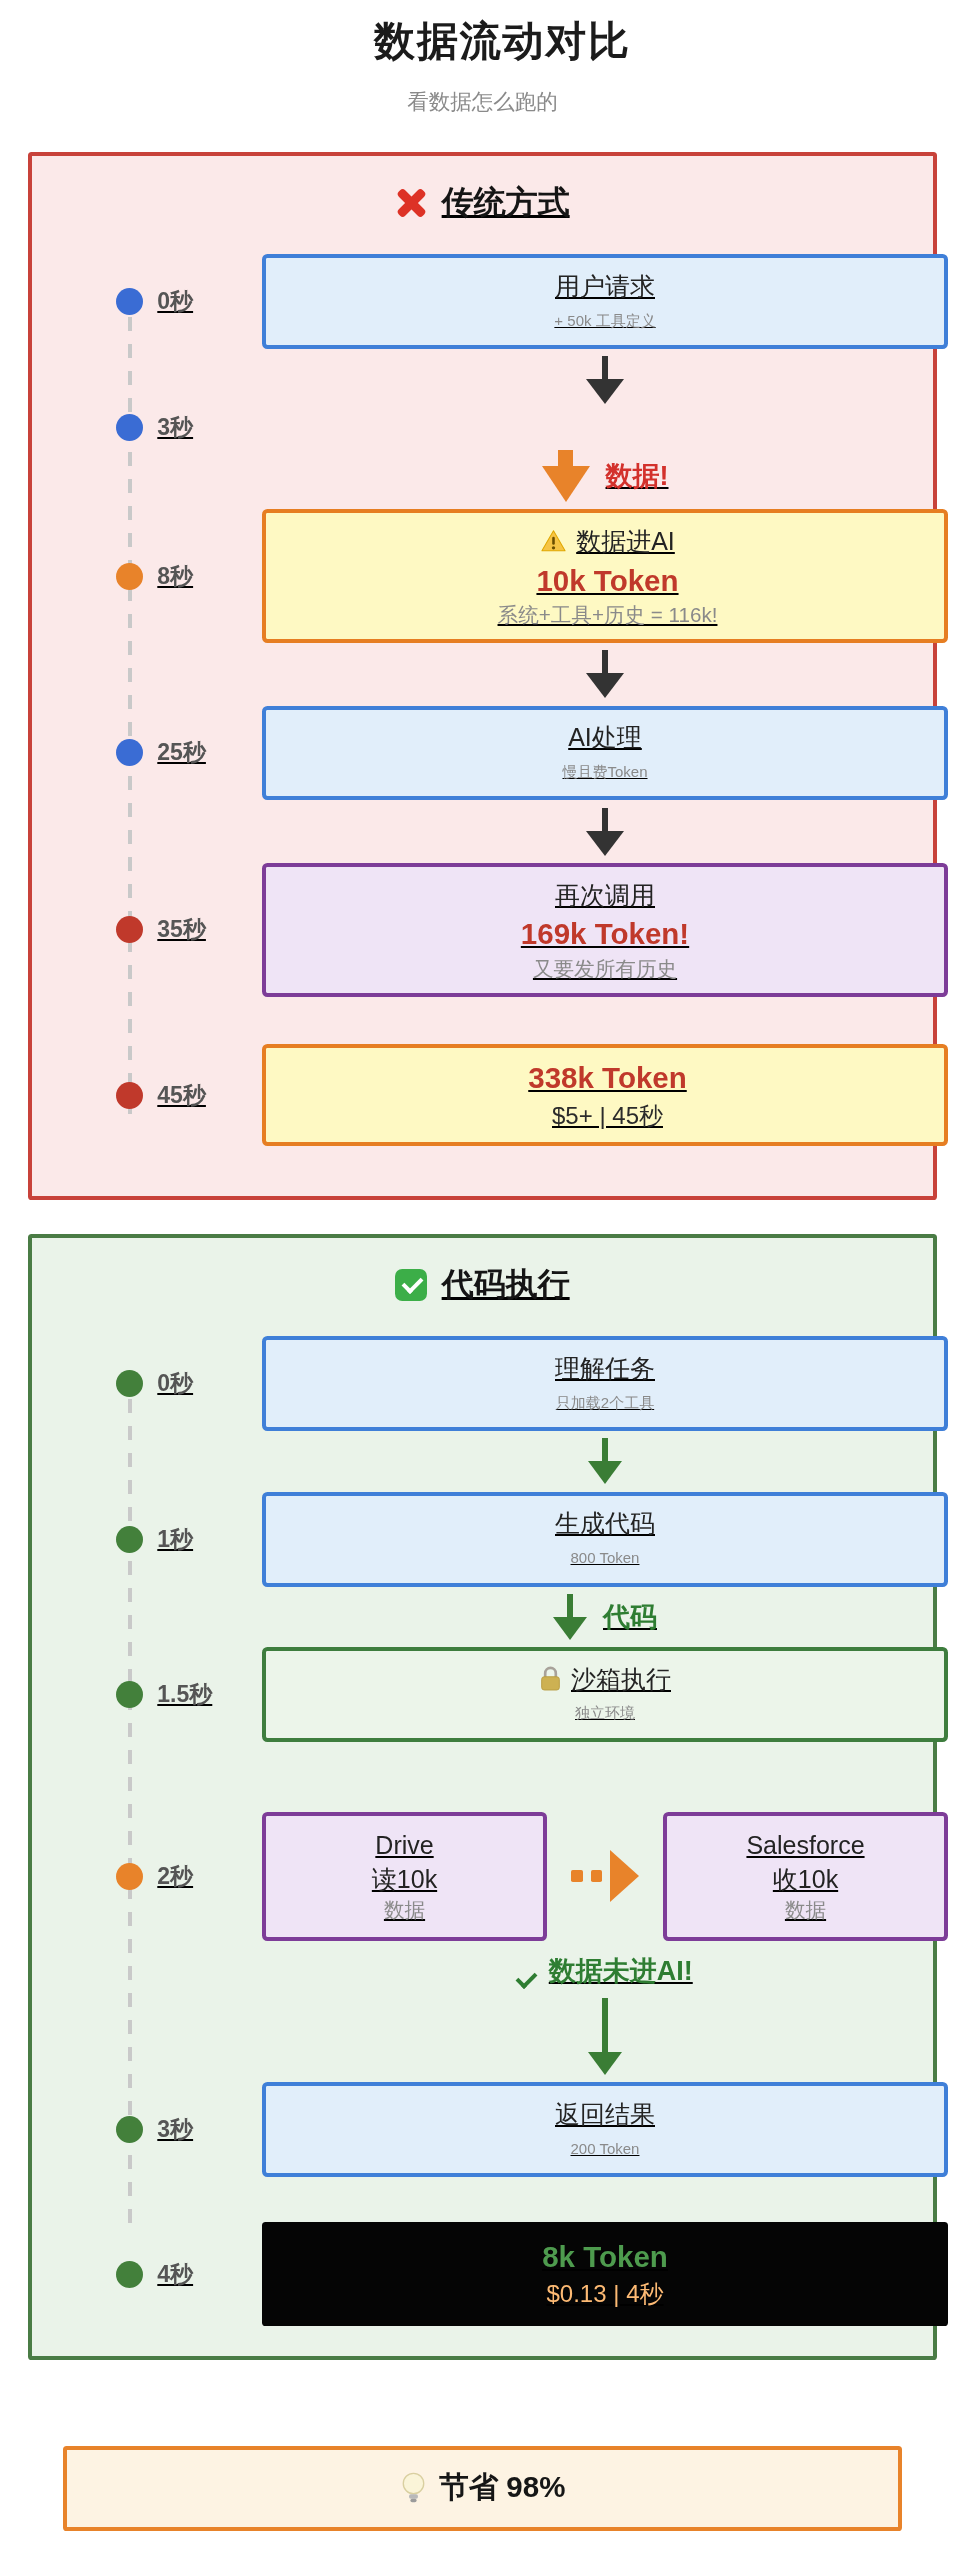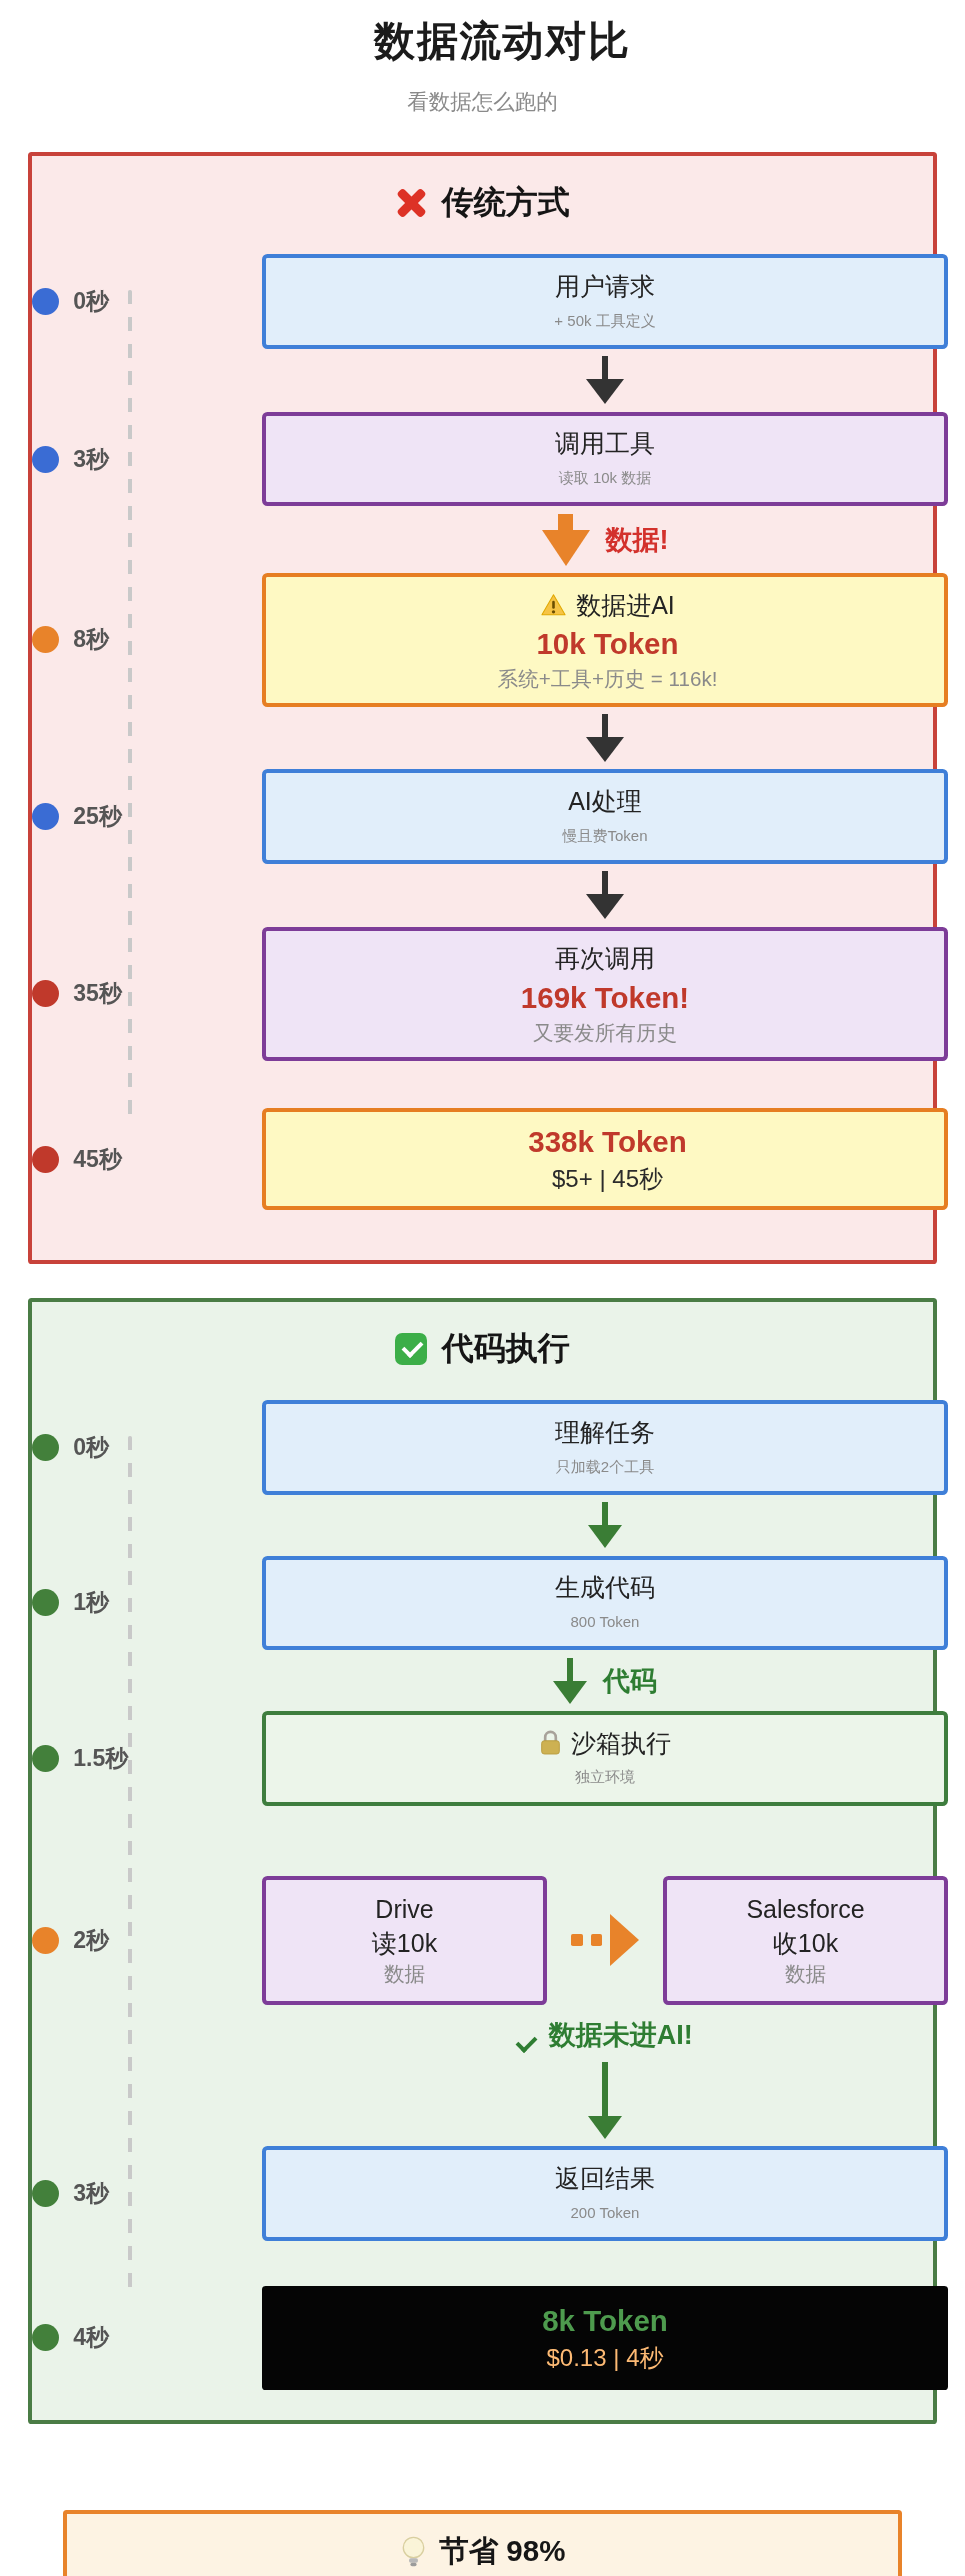--- a/index.html
+++ b/index.html
@@ -1,33 +1,33 @@
 <!DOCTYPE html>
 <html style="font-size:14.3px"><head>
 <meta charset="utf-8">
 <style>
   html,body{margin:0;padding:0;background:#fff;}
   body{width:965px;height:2576px;font-family:"Liberation Sans","DejaVu Sans",sans-serif;overflow:hidden;}
   .page-title{margin:14.3px 0 0;text-align:center;font-size:41px;font-weight:800;color:#1b1b1b;letter-spacing:1.8px;padding-left:40px;}
   .page-sub{margin:18px 0 36px;text-align:center;font-size:21.5px;color:#8a8a8a;}
 
-  .panel{margin:0 28px;border:4.5px solid;border-radius:3.6px;position:relative;box-sizing:border-box;}
+  .panel{margin:0 28px;border:4.5px solid;border-radius:3.6px;position:relative;box-sizing:border-box;text-decoration:underline;}
   .panel.red{background:#fbe9e9;border-color:#c8423a;padding-bottom:50px;}
   .panel.green{background:#eaf3e9;border-color:#4a7c45;padding-bottom:30px;margin-top:34px;}
 
   .tline{position:absolute;left:96px;width:3.6px;border-radius:1.8px;z-index:0;
          background:repeating-linear-gradient(180deg,#c9c9c9 0 14.3px,transparent 14.3px 27px);}
   .panel.red .tline{top:134px;height:836px;}
   .panel.green .tline{top:134px;height:863px;}
 
   .phead{display:flex;align-items:center;justify-content:center;gap:14.3px;
          padding-top:25px;margin-bottom:29px;font-size:32px;font-weight:800;color:#151515;}
 
   .row{display:flex;align-items:center;position:relative;z-index:1;}
-  .tl{flex:0 0 230px;display:flex;align-items:center;box-sizing:border-box;}
+  .tl{flex:0 0 230px;display:flex;align-items:center;box-sizing:border-box;padding-left:84px;}
   .dot{width:27px;height:27px;border-radius:50%;flex:0 0 27px;}
   .dot.blue{background:#3a6cd4;} .dot.orange{background:#e8832a;}
   .dot.redc{background:#c0392b;} .dot.greenc{background:#43803b;}
   .time{margin-left:14.3px;font-size:23px;font-weight:700;color:#555;white-space:nowrap;}
   .content{flex:0 0 686px;display:flex;flex-direction:column;align-items:stretch;}
   .center{align-items:center;}
 
   .box{border:4.5px solid;border-radius:5.4px;box-sizing:border-box;width:100%;
        display:flex;flex-direction:column;justify-content:center;align-items:center;
        text-align:center;padding:9.8px 9px;gap:1.8px;}
@@ -117,26 +117,20 @@
           <i class="head"></i>
         </div>
       </div>
   </div>
 
   <div class="row">
     <div class="tl">
         <span class="dot blue"></span>
         <span class="time">3秒</span>
       </div>
-    <div class="content">
-        <div class="box purple">
-      <div class="btitle">调用工具</div>
-      <div class="bsub">读取 10k 数据</div>
-    </div>
-      </div>
   </div>
 
   <div class="row arrow-row">
     <div class="tl"></div>
     <div class="content">
         <div class="arrow-pair">
       <div class="arr orange">
             <i class="shaft"></i>
             <i class="head"></i>
           </div>

